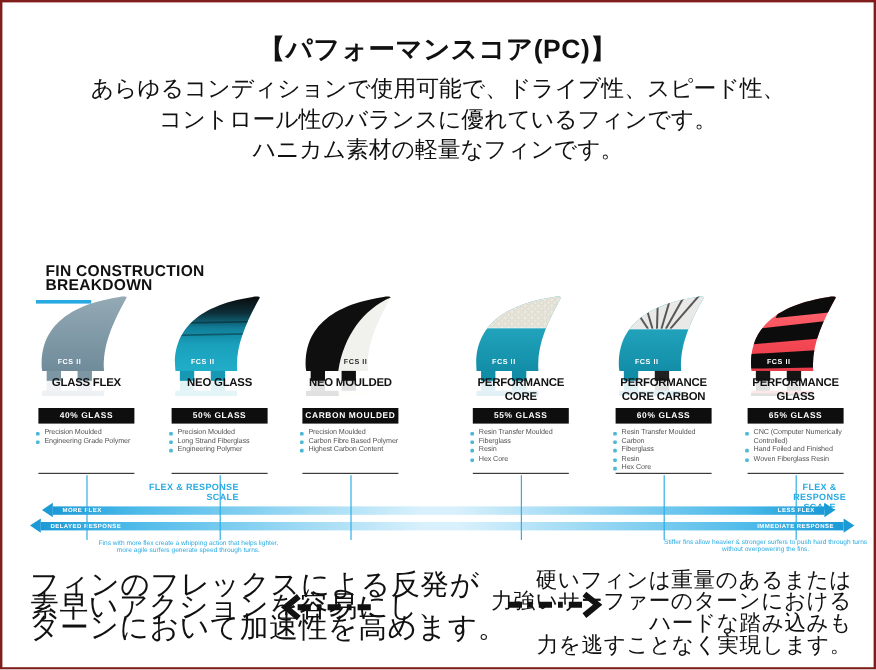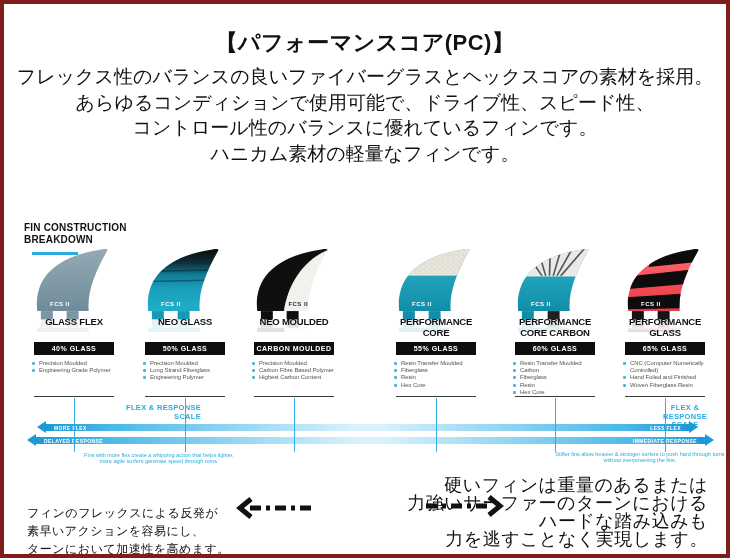--- a/index.html
+++ b/index.html
@@ -1,30 +1,30 @@
 <!DOCTYPE html>
 <html style="--accent: #29abe2; --scale-dark: #1b9ad6; --scale-light: #d9f1fc; --badge-bg: #0e0e0e; --text-dark: #111111;"><head>
 <meta charset="utf-8">
 <style>
   :root{
     --accent:#29abe2; --scale-dark:#1b9ad6; --scale-light:#d9f1fc;
     --badge-bg:#0e0e0e; --text-dark:#111;
   }
   html,body{margin:0;padding:0;background:#fff;}
   #page{position:relative;width:730px;height:558px;box-sizing:border-box;
-        border:4px solid #7f1d1d;background:#fff;overflow:hidden;
+        border:2px solid #7f1d1d;background:#fff;overflow:hidden;
         font-family:"Liberation Sans","DejaVu Sans",sans-serif;color:var(--text-dark);}
   .abs{position:absolute;}
 
   
   #title{top:24px;left:0;width:100%;text-align:center;font-size:22px;font-weight:bold;letter-spacing:0.5px;}
   #desc{top:60px;left:0;width:100%;text-align:center;font-size:19px;line-height:25.5px;font-weight:500;}
 
   
-  #bk-head{top:218px;left:20px;font-size:10px;font-weight:bold;line-height:11.5px;letter-spacing:0.2px;}
+  #bk-head{top:218px;left:36px;font-size:13px;font-weight:bold;line-height:11.5px;letter-spacing:0.2px;}
   #bk-underline{top:248px;left:28px;width:46px;height:3px;background:var(--accent);}
 
   
   .fin-col{position:absolute;top:238px;width:110px;height:170px;}
   .fin-col svg.fin{position:absolute;top:4px;left:9px;}
   .fin-name{position:absolute;top:75px;left:13px;width:84px;text-align:center;
             font-size:9.5px;font-weight:bold;line-height:10.5px;letter-spacing:-0.2px;}
   .fin-badge{position:absolute;top:100px;left:15px;width:80px;height:12.5px;background:var(--badge-bg);
              color:#fff;font-size:7px;font-weight:bold;letter-spacing:0.5px;text-align:center;line-height:13px;}
   .bullets{position:absolute;top:118px;left:11px;width:94px;}
@@ -46,21 +46,21 @@
   .scale-arrow::after{right:-9px;border-left:9px solid var(--scale-dark);}
   #arrow1{top:420px;left:42px;width:643px;}
   #arrow2{top:433px;left:32px;width:669px;}
   .arrow-lbl{position:absolute;top:1px;font-size:5px;font-weight:bold;color:#fff;letter-spacing:0.4px;}
   .arrow-lbl.l{left:8px;} .arrow-lbl.r{right:8px;}
   .scale-caption{position:absolute;font-size:5.5px;line-height:6.4px;color:var(--accent);text-align:center;}
   #caption-left{top:448px;left:74px;width:162px;}
   #caption-right{top:447px;left:549px;width:174px;}
 
   
-  #foot-left{top:500px;left:23px;font-size:12px;line-height:18px;letter-spacing:0.5px;}
+  #foot-left{top:477px;left:23px;font-size:24px;line-height:18px;letter-spacing:0.5px;}
   #foot-right{top:472px;right:18px;text-align:right;font-size:18px;line-height:18px;letter-spacing:0.5px;}
   .dash-arrow{position:absolute;width:84px;height:22px;}
   #dash-left{top:493px;left:230px;}
   #dash-right{top:491px;left:418px;}
 
   svg text.logo{font-family:"Liberation Sans",sans-serif;font-size:6.5px;font-weight:bold;letter-spacing:0.5px;}
 </style>
 </head>
 <body>
 
@@ -93,21 +93,20 @@
         <path d="M10,70 C7,42 20,12 80,3 C84,2.4 86,2.6 86.5,3.5 C74,26 64,48 66,70 Z"></path>
       </clipPath>
   </defs>
 </svg>
 
 <div id="page">
 
   <div class="abs" id="title">【パフォーマンスコア(PC)】</div>
 
   <div class="abs" id="desc">
-    <div>フレックス性のバランスの良いファイバーグラスとヘックスコアの素材を採用。</div>
     <div>あらゆるコンディションで使用可能で、ドライブ性、スピード性、</div>
     <div>コントロール性のバランスに優れているフィンです。</div>
     <div>ハニカム素材の軽量なフィンです。</div>
   </div>
 
   <div class="abs" id="bk-head">
     <div>FIN CONSTRUCTION</div>
     <div>BREAKDOWN</div>
   </div>
   <div class="abs" id="bk-underline"></div>

